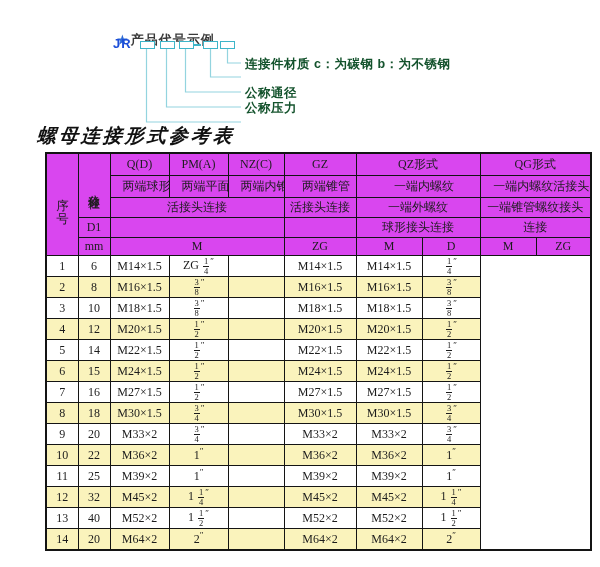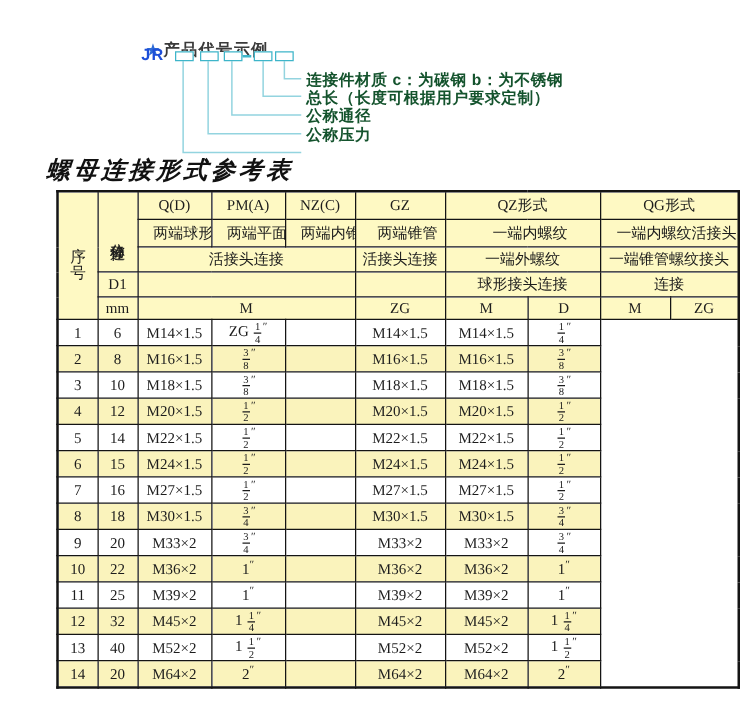--- a/index.html
+++ b/index.html
@@ -22,21 +22,21 @@
   
   .tbl-title{position:absolute;left:37px;top:123px;font-family:"Liberation Serif",serif;
              font-size:19px;font-weight:bold;font-style:italic;color:#111;
              letter-spacing:3px;transform:skewX(-4deg);}
 
   
   table.ref{position:absolute;left:45px;top:152px;width:545px;border-collapse:collapse;
             table-layout:fixed;border:2px solid #141414;}
   table.ref th,table.ref td{border:1px solid #141414;text-align:center;vertical-align:middle;
             font-weight:normal;font-size:12px;padding:0;overflow:hidden;white-space:nowrap;}
-  table.ref thead th{background:#fef9c3;}
+  table.ref thead th{background:#d946ef;}
   tr.hr1 th{height:21px;} tr.hr2 th{height:21px;padding-left:12px;} tr.hr3 th{height:19px;}
   tr.hr4 th{height:19px;} tr.hr5 th{height:17px;}
   table.ref tbody td{height:20px;}
   tbody tr.white td{background:#ffffff;}
   tbody tr.yellow td{background:#faf3bc;}
   .vert{display:inline-block;writing-mode:vertical-lr;text-orientation:upright;line-height:1;}
   .sp-wide{letter-spacing:15px;font-size:12.5px;}
   .sp-tight{letter-spacing:1px;font-size:12px;}
   .frac{display:inline-flex;flex-direction:column;vertical-align:middle;line-height:1.05;
         font-size:8.5px;text-align:center;margin:0 1px;}
@@ -64,21 +64,20 @@
     <div class="jr">JR</div>
 
     <div class="code-box" style="left:140px;"></div>
     <div class="code-box" style="left:160px;"></div>
     <div class="code-box" style="left:179px;"></div>
     <div class="code-dash"></div>
     <div class="code-box" style="left:203px;"></div>
     <div class="code-box" style="left:220px;"></div>
 
     <div class="diag-label" style="top:56px;">连接件材质  c：为碳钢  b：为不锈钢</div>
-    <div class="diag-label" style="top:70px;">总长（长度可根据用户要求定制）</div>
     <div class="diag-label" style="top:85px;">公称通径</div>
     <div class="diag-label" style="top:100px;">公称压力</div>
     <div class="diag-label" style="top:115px;margin-top:40px;">连接形式：见金属软管常用结构形式表</div>
   </div>
 
   <div class="tbl-title">螺母连接形式参考表</div>
 
   <table class="ref">
     <colgroup>
       <col style="width:32px">

